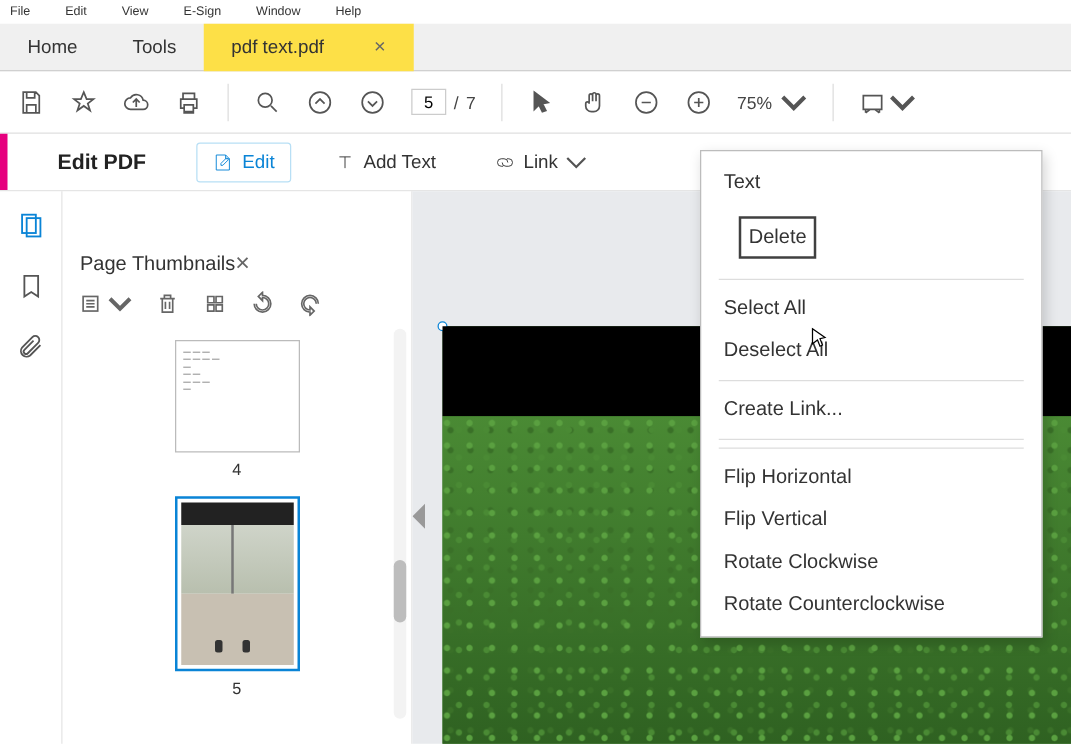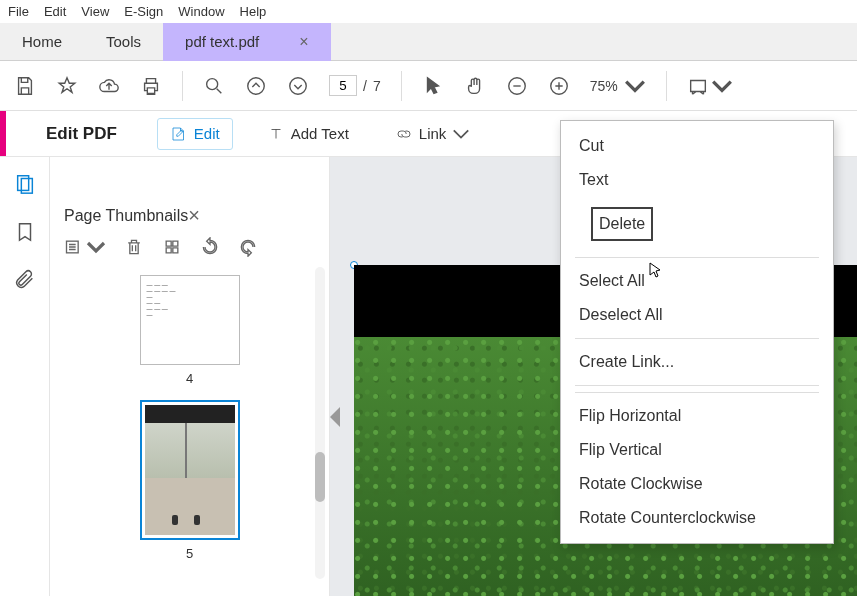--- a/index.html
+++ b/index.html
@@ -1,23 +1,23 @@
 <!DOCTYPE html>
 <html><head>
 <meta charset="utf-8">
 <style>
 * { box-sizing: border-box; margin: 0; padding: 0; font-family: "Segoe UI", Arial, sans-serif; }
 body { background: #fff; width: 857px; height: 596px; overflow: hidden; position: relative; }
 
-.menubar { display: flex; gap: 15px; padding: 4px 8px; font-size: 13px; color: #333; }
+.menubar { display: flex; gap: 28px; padding: 4px 8px; font-size: 10px; color: #333; }
 .menubar span { cursor: default; }
 
 .tabbar { display: flex; align-items: center; background: #f0f0f0; height: 38px; border-bottom: 1px solid #d0d0d0; }
 .tab { padding: 10px 22px; font-size: 15px; color: #333; }
-.tab.active { background: #c4b5fd; }
+.tab.active { background: #fde047; }
 .tab.doc { display: flex; align-items: center; gap: 40px; }
 .tab .close { font-size: 16px; color: #666; }
 
 .toolbar { display: flex; align-items: center; height: 50px; padding: 0 14px; gap: 20px; border-bottom: 1px solid #e0e0e0; }
 .toolbar .icon { color: #555; display:flex; align-items:center; justify-content:center; }
 .toolbar svg { width: 22px; height: 22px; stroke: #555; fill: none; stroke-width: 1.5; }
 .sep { width: 1px; height: 30px; background: #ddd; }
 .page-box { display:flex; align-items:center; gap:6px; font-size:14px; color:#444; }
 .page-box input { width: 28px; text-align:center; border:1px solid #ccc; padding:2px; }
 .zoom { font-size: 14px; color:#444; display:flex; align-items:center; gap:6px; }
@@ -262,21 +262,20 @@
     <div class="collapse"></div>
     <div class="pdf-img">
       <div class="handle tl"></div>
       <div class="blackstrip"></div>
       <div class="foliage"></div>
     </div>
   </div>
 </div>
 
 <div class="ctxmenu">
-  <div class="item"><span>Cut</span></div>
   <div class="item"><span>Text</span></div>
   <div class="item"><span class="hl">Delete</span></div>
   <hr>
   <div class="item"><span>Select All</span></div>
   <div class="item"><span>Deselect All</span></div>
   <hr>
   <div class="item"><span>Create Link...</span></div>
   <hr>
   <hr>
   <div class="item"><span>Flip Horizontal</span></div>

